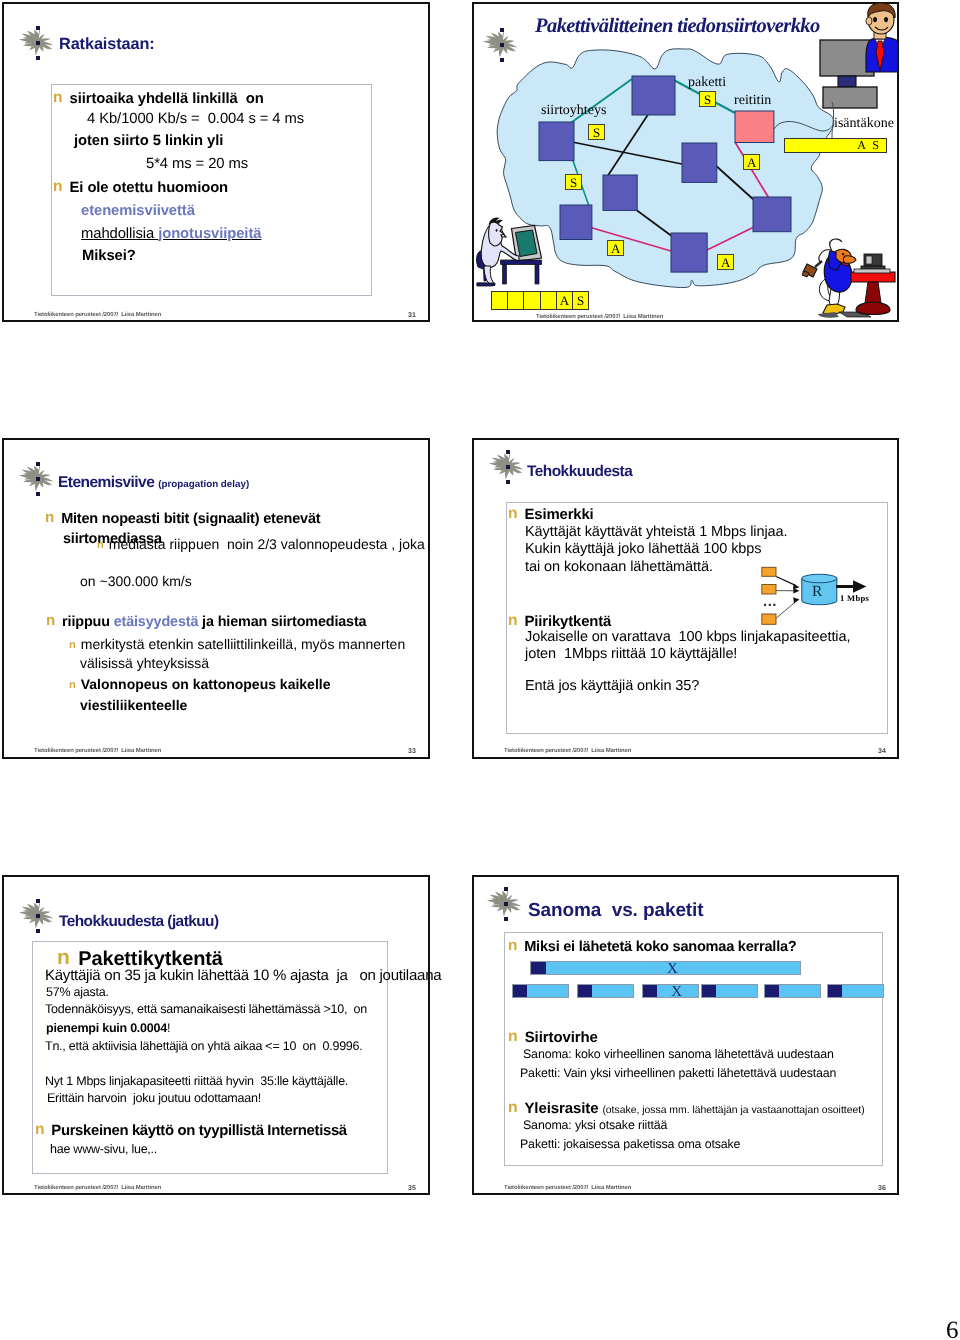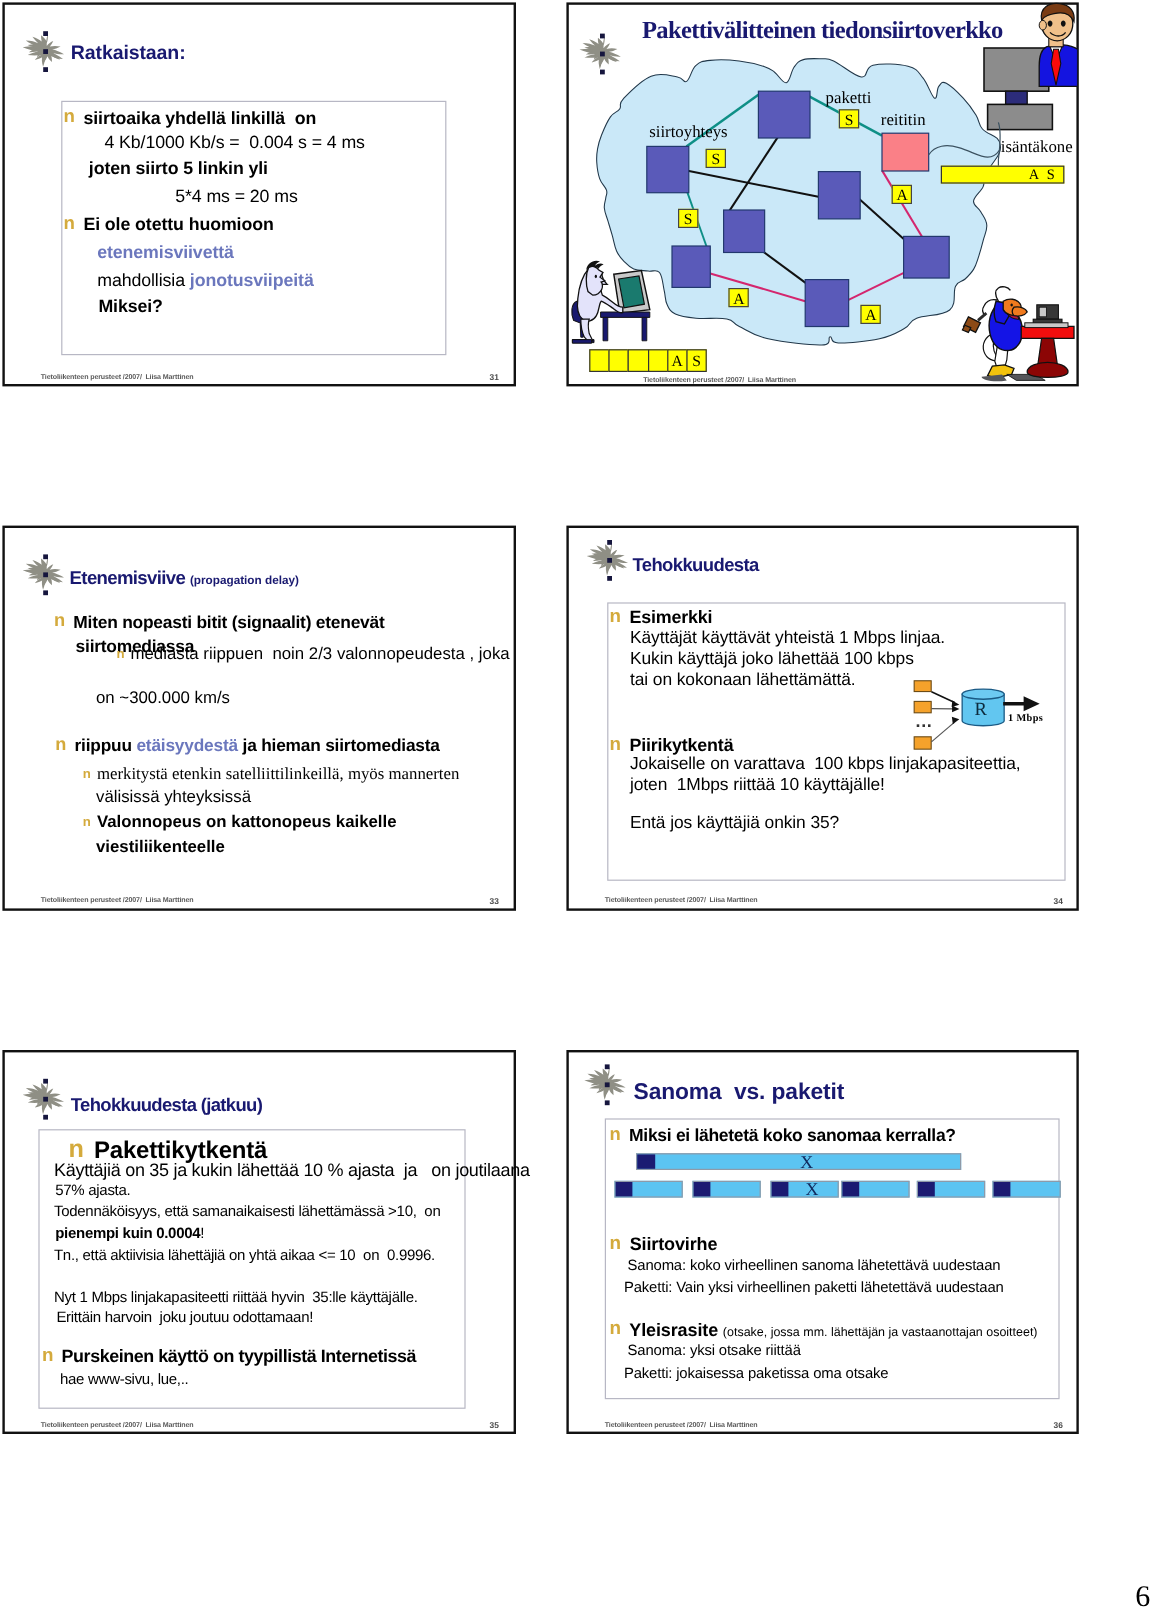--- a/index.html
+++ b/index.html
@@ -126,36 +126,36 @@
     <span class="handle" style="left:32px;top:37px;"></span>
     <span class="handle" style="left:32px;top:52px;"></span>
     <div class="stitle" style="left:55px;top:31px;font-size:16.3px;letter-spacing:-0.1px;">Ratkaistaan:</div>
     <div class="cbox" style="left:47px;top:80px;width:321px;height:212px;"></div>
     <div class="line b" style="left:52px;top:86px;font-size:14.8px;letter-spacing:-0.08px;"><span class="bul">n</span> <span>siirtoaika yhdellä linkillä  on</span></div>
     <div class="line" style="left:83px;top:106.5px;font-size:14.8px;letter-spacing:-0.08px;">4 Kb/1000 Kb/s =  0.004 s = 4 ms</div>
     <div class="line b" style="left:70px;top:128.8px;font-size:14.8px;letter-spacing:-0.08px;">joten siirto 5 linkin yli</div>
     <div class="line" style="left:94px;top:151.5px;font-size:14.8px;letter-spacing:-0.08px;margin-left:48px;">5*4 ms = 20 ms</div>
     <div class="line b" style="left:52px;top:174.9px;font-size:14.8px;letter-spacing:-0.08px;"><span class="bul">n</span> <span>Ei ole otettu huomioon</span></div>
     <div class="line b blue" style="left:77px;top:199.3px;font-size:14.8px;letter-spacing:-0.08px;">etenemisviivettä</div>
-    <div class="line" style="left:77px;top:222.4px;font-size:14.8px;letter-spacing:-0.08px;"><span>mahdollisia </span><span class="blue b">jonotusviipeitä</span></div>
+    <div class="line" style="left:77px;top:222.4px;font-size:14.8px;letter-spacing:-0.08px;text-decoration:underline;"><span>mahdollisia </span><span class="blue b">jonotusviipeitä</span></div>
     <div class="line b" style="left:78px;top:244px;font-size:14.8px;letter-spacing:-0.08px;">Miksei?</div>
     <div class="footer" style="top:308px;">Tietoliikenteen perusteet /2007/  Liisa Marttinen</div>
     <div class="pageno" style="left:404px;top:307.5px;">31</div>
   </div>
 
   <div class="slide s-c2 s-r1">
     <span class="splat" style="left:4px;top:24px;">
       <svg width="44" height="32" viewBox="0 0 32 26">
           <use href="#splat-shape"></use>
         </svg>
     </span>
     <span class="handle" style="left:26px;top:24px;"></span>
     <span class="handle" style="left:26px;top:39px;"></span>
     <span class="handle" style="left:26px;top:54px;"></span>
-    <div class="stitle32" style="left:61px;top:11px;">Pakettivälitteinen tiedonsiirtoverkko</div>
+    <div class="stitle32" style="left:61px;top:11px;font-style:italic;">Pakettivälitteinen tiedonsiirtoverkko</div>
 
     <svg class="netmap" style="position:absolute;left:-3px;top:-3px;" width="427" height="320" viewBox="0 0 427 320">
 
       <path fill="#cae8f8" stroke="#22384a" stroke-width="0.9" d="M30.3 111.5 C32.3 106.5 34.8 100.5 37.7 96.4 C40.6 92.3 43.3 92.7 45.4 89.8 C47.5 86.9 43.6 86.3 48.6 81.1 C53.6 75.9 63.1 65.9 71.6 62.5 C80.1 59.1 87.9 62.3 93.5 63.1 C99.1 63.9 98.3 68.6 101.2 66.8 C104.1 65.0 105.1 57.0 108.8 53.7 C112.5 50.4 113.9 50.0 120.8 49.3 C127.7 48.6 136.4 48.8 144.9 49.8 C153.4 50.8 160.1 52.6 165.7 54.4 C171.3 56.2 171.0 56.6 174.5 59.2 C178.0 61.8 181.2 68.7 184.3 67.9 C187.4 67.1 188.1 58.4 190.8 54.8 C193.5 51.2 194.3 50.0 198.5 48.7 C202.7 47.4 208.3 47.8 213.1 48.0 C217.9 48.2 217.3 46.9 223.7 49.8 C230.1 52.7 240.5 62.4 246.7 63.1 C252.9 63.8 249.1 55.0 256.5 53.3 C263.9 51.6 277.8 52.2 285.7 54.2 C293.6 56.2 293.9 58.8 298.1 63.9 C302.3 69.0 305.3 79.5 307.8 80.8 C310.3 82.1 309.4 73.4 311.3 71.0 C313.2 68.6 313.7 66.5 317.6 68.4 C321.5 70.3 327.0 75.8 331.7 80.8 C336.4 85.8 339.3 90.0 342.3 94.9 C345.3 99.8 344.3 102.8 347.7 106.5 C351.1 110.2 357.1 111.6 360.0 114.4 C362.9 117.3 362.5 119.0 362.7 121.5 C362.9 124.0 362.7 124.7 361.3 127.5 C359.9 130.3 357.6 133.1 355.3 136.5 C353.0 139.9 350.6 142.1 349.3 145.5 C348.0 148.9 350.0 150.5 348.3 154.5 C346.6 158.5 340.7 162.5 340.3 166.5 C339.9 170.5 344.2 171.7 346.3 175.5 C348.4 179.3 350.9 181.9 351.3 186.5 C351.7 191.1 349.6 194.4 348.3 199.5 C347.0 204.6 345.8 208.9 344.3 213.5 C342.8 218.1 342.4 220.1 340.3 223.5 C338.2 226.9 336.2 228.8 333.3 231.5 C330.4 234.2 327.8 232.6 325.3 237.5 C322.8 242.4 326.6 252.2 320.4 257.3 C314.2 262.4 300.1 261.3 292.9 264.2 C285.7 267.1 288.5 269.6 282.6 272.8 C276.7 276.0 272.4 279.0 261.9 281.3 C251.5 283.6 235.4 285.1 227.6 284.8 C219.8 284.5 223.3 279.3 220.7 279.6 C218.1 279.9 223.6 286.2 213.8 286.5 C204.0 286.8 182.2 284.2 169.1 281.3 C156.0 278.4 151.6 274.1 145.1 271.0 C138.6 267.9 141.6 266.1 134.7 264.8 C127.8 263.5 117.2 265.0 109.0 264.2 C100.8 263.4 96.4 262.9 91.8 260.7 C87.2 258.5 86.7 256.5 84.9 252.8 C83.1 249.1 83.7 246.2 82.5 241.1 C81.3 236.0 81.1 229.2 78.6 226.1 C76.1 223.0 73.2 225.5 69.1 224.9 C65.0 224.3 61.0 224.7 57.1 223.1 C53.2 221.5 51.5 219.4 48.8 216.6 C46.1 213.8 44.6 212.3 42.8 208.2 C41.0 204.1 40.6 199.9 39.2 195.1 C37.8 190.3 36.9 187.4 35.6 183.1 C34.3 178.8 32.9 176.0 32.6 172.4 C32.3 168.8 33.5 166.8 33.8 164.0 C34.1 161.2 35.4 160.6 34.4 157.5 C33.4 154.4 30.2 152.3 28.7 147.9 C27.2 143.5 26.6 139.0 26.3 134.2 C26.0 129.4 26.2 127.1 27.0 122.8 C27.8 118.5 28.3 116.5 30.3 111.5 Z"></path>
 
       <path d="M101 121 L161 78" stroke="#0e8f86" stroke-width="2.1" fill="none"></path>
       <path d="M201 78 L264 112" stroke="#0e8f86" stroke-width="2.1" fill="none"></path>
       <path d="M101 157 L118 205" stroke="#0e8f86" stroke-width="1.6" fill="none"></path>
       <path d="M101 141 L211 163" stroke="#111" stroke-width="1.7" fill="none"></path>
       <path d="M178 112 L136 176" stroke="#111" stroke-width="1.7" fill="none"></path>
@@ -287,21 +287,21 @@
     </span>
     <span class="handle" style="left:32px;top:22px;"></span>
     <span class="handle" style="left:32px;top:37px;"></span>
     <span class="handle" style="left:32px;top:52px;"></span>
     <div class="stitle" style="left:54px;top:34px;font-size:15.5px;letter-spacing:-0.55px;"><span>Etenemisviive</span><span class="sub" style="font-size:9.8px;letter-spacing:0px;margin-left:4px;">(propagation delay)</span></div>
     <div class="line b" style="left:44px;top:70px;font-size:14.5px;letter-spacing:-0.2px;"><span class="bul">n</span> <span>Miten nopeasti bitit (signaalit) etenevät</span></div>
     <div class="line b" style="left:59px;top:91px;font-size:14.5px;letter-spacing:-0.2px;">siirtomediassa</div>
     <div class="line" style="left:68px;top:96px;font-size:14px;margin-left:28px;"><span class="bul" style="font-size:11px;">n</span><span style="margin-left:2px;">mediasta riippuen  noin 2/3 valonnopeudesta , joka</span></div>
     <div class="line" style="left:76px;top:133px;font-size:14px;">on ~300.000 km/s</div>
     <div class="line b" style="left:45px;top:173px;font-size:14.4px;letter-spacing:-0.15px;"><span class="bul">n</span> <span>riippuu </span><span class="blue">etäisyydestä</span><span> ja hieman siirtomediasta</span></div>
-    <div class="line" style="left:68px;top:196px;font-size:14px;"><span class="bul" style="font-size:11px;">n</span><span style="margin-left:2px;font-family:Liberation Serif, serif;">merkitystä etenkin satelliittilinkeillä, myös mannerten</span></div>
+    <div class="line" style="left:68px;top:196px;font-size:14px;"><span class="bul" style="font-size:11px;">n</span><span style="margin-left:2px;">merkitystä etenkin satelliittilinkeillä, myös mannerten</span></div>
     <div class="line" style="left:76px;top:215px;font-size:14px;">välisissä yhteyksissä</div>
     <div class="line b" style="left:68px;top:236px;font-size:14px;"><span class="bul" style="font-size:11px;font-weight:bold;">n</span><span style="margin-left:2px;">Valonnopeus on kattonopeus kaikelle</span></div>
     <div class="line b" style="left:76px;top:257px;font-size:14px;">viestiliikenteelle</div>
     <div class="footer" style="top:308px;">Tietoliikenteen perusteet /2007/  Liisa Marttinen</div>
     <div class="pageno" style="left:404px;top:307.5px;">33</div>
   </div>
 
   <div class="slide s-c1 s-r3">
     <span class="splat" style="left:10px;top:22px;">
       <svg width="44" height="32" viewBox="0 0 32 26">

